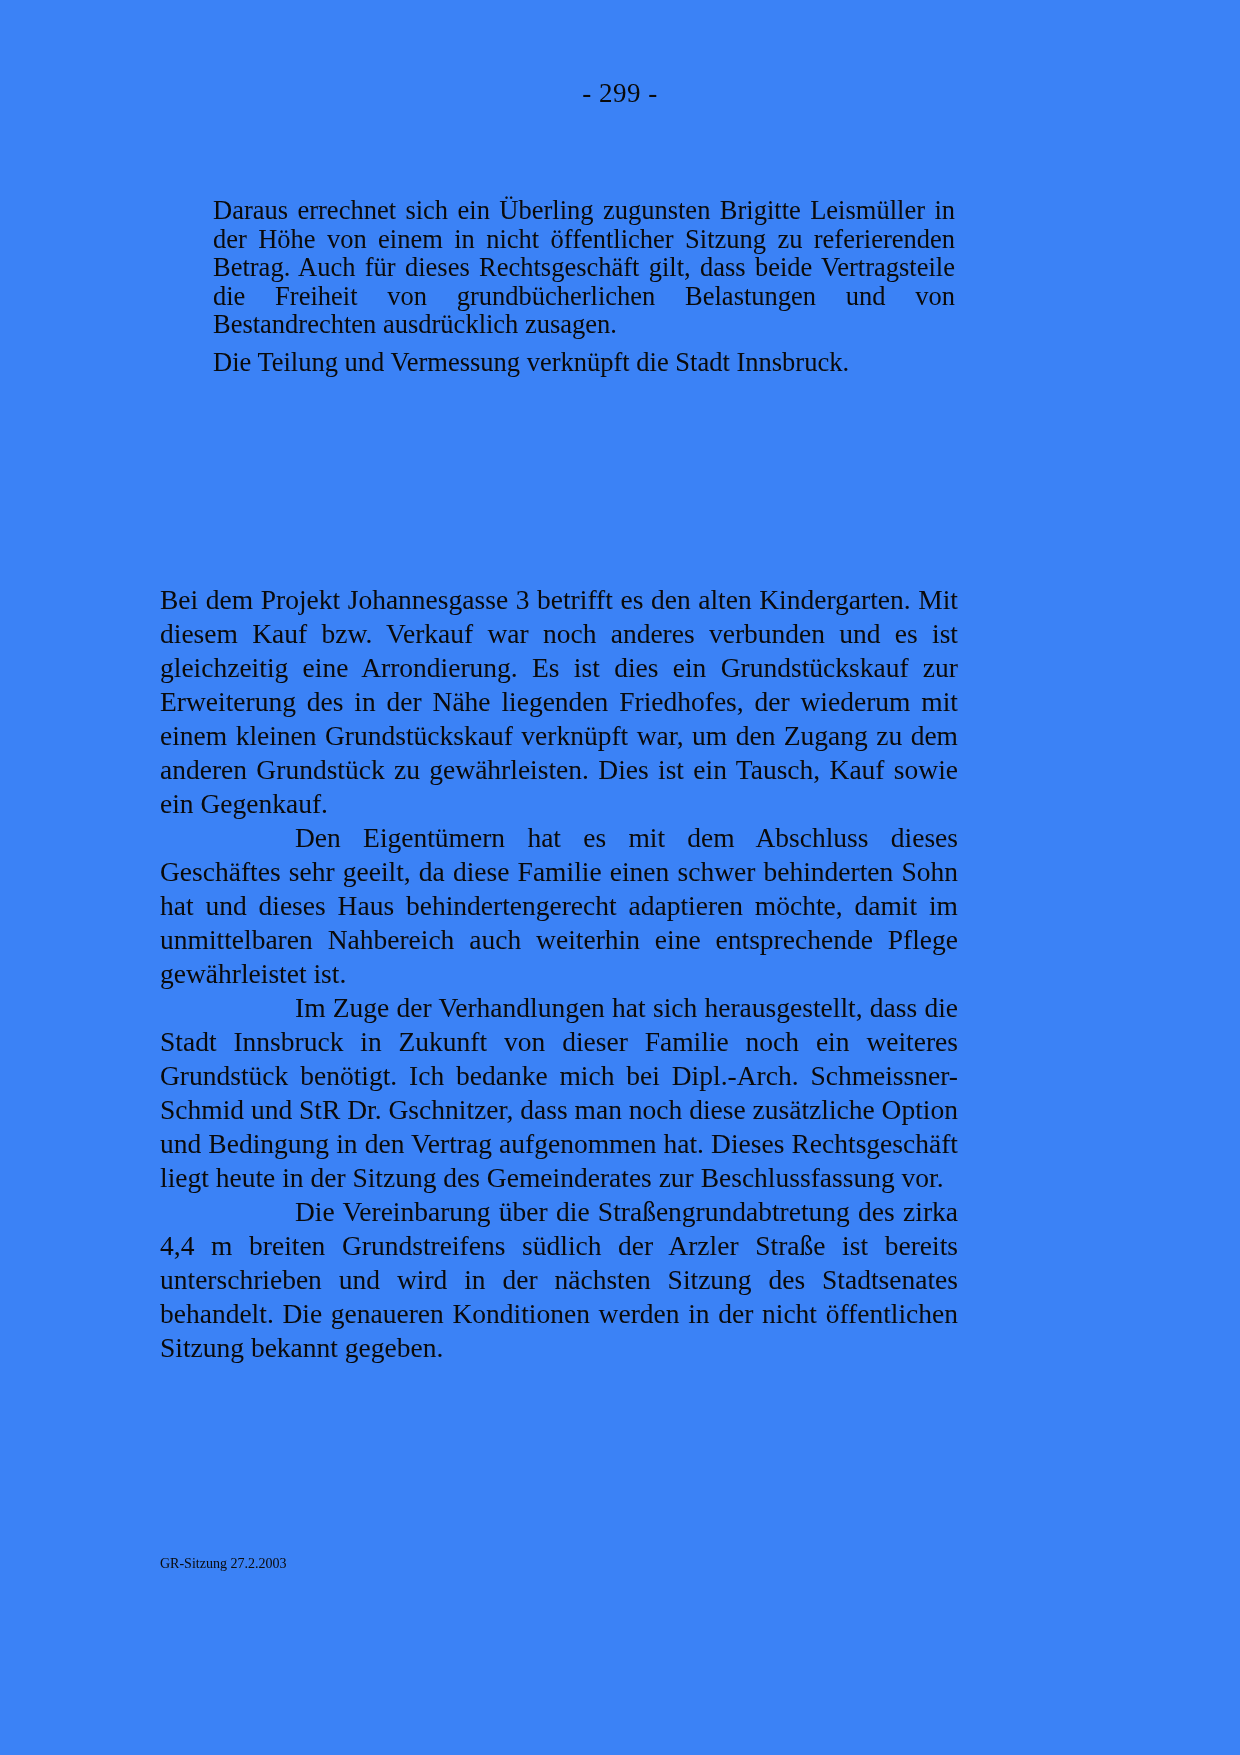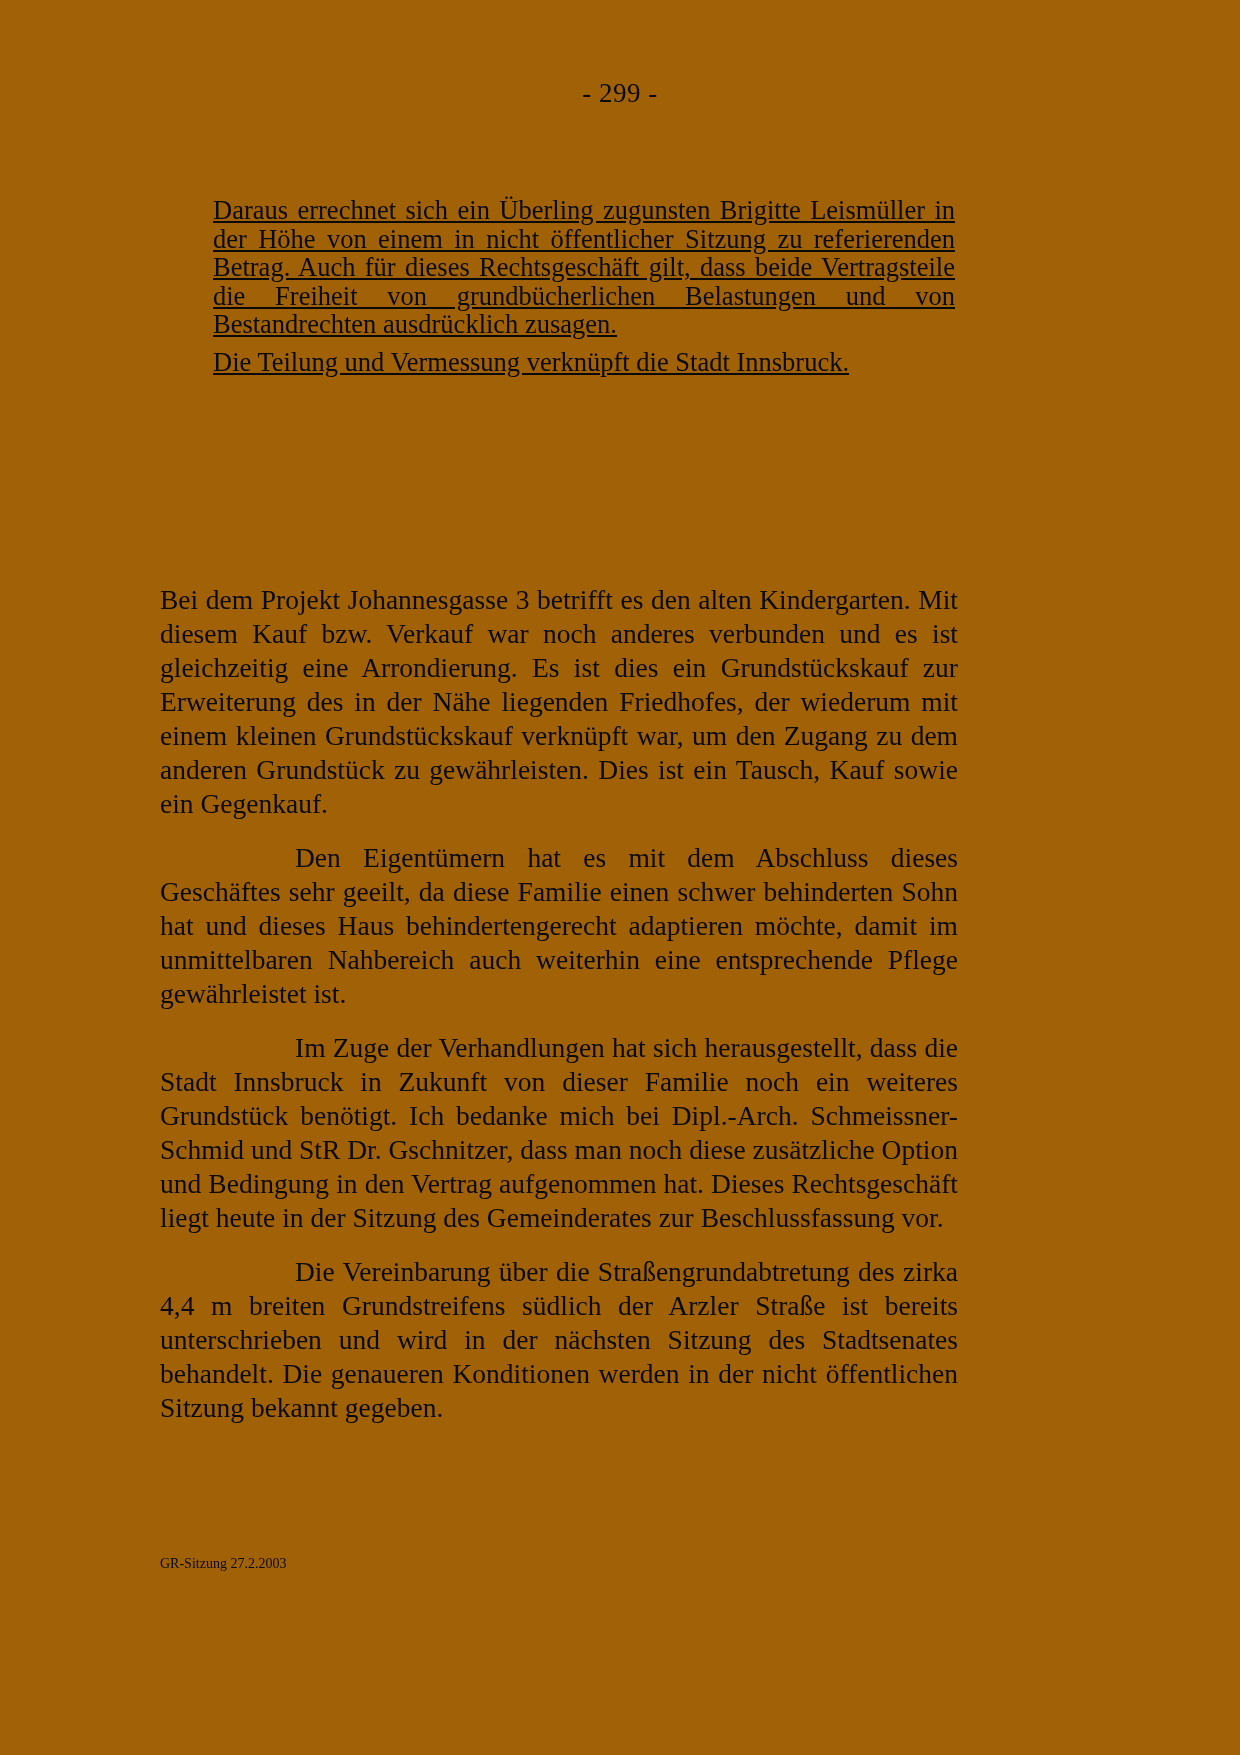--- a/index.html
+++ b/index.html
@@ -5,21 +5,21 @@
   html, body {
     margin: 0;
     padding: 0;
     background: #e8e8e8;
   }
   .page {
     position: relative;
     width: 1240px;
     height: 1755px;
     margin: 0 auto;
-    background: #a16207;
+    background: #3b82f6;
     font-family: "Liberation Serif", serif;
     color: #0a0a0a;
     overflow: hidden;
   }
   .page-number {
     position: absolute;
     top: 78px;
     left: 0;
     width: 100%;
     text-align: center;
@@ -33,40 +33,38 @@
     width: 742px;
     font-size: 26.5px;
     line-height: 28.5px;
     text-align: justify;
     hyphens: auto;
     -webkit-hyphens: auto;
   }
   .indent-block p {
     margin: 0 0 9px 0;
     padding: 0;
-    text-decoration: underline;
   }
   .body-block {
     position: absolute;
     top: 583px;
     left: 160px;
     width: 798px;
     font-size: 27.5px;
     line-height: 34px;
     text-align: justify;
     hyphens: auto;
     -webkit-hyphens: auto;
   }
   .body-block p {
     margin: 0;
     padding: 0;
   }
   .body-block p.indent-first {
     text-indent: 135px;
-    margin-top: 20px;
   }
   .page-footer {
     position: absolute;
     top: 1556px;
     left: 160px;
     font-size: 14px;
   }
 </style>
 </head>
 <body>

